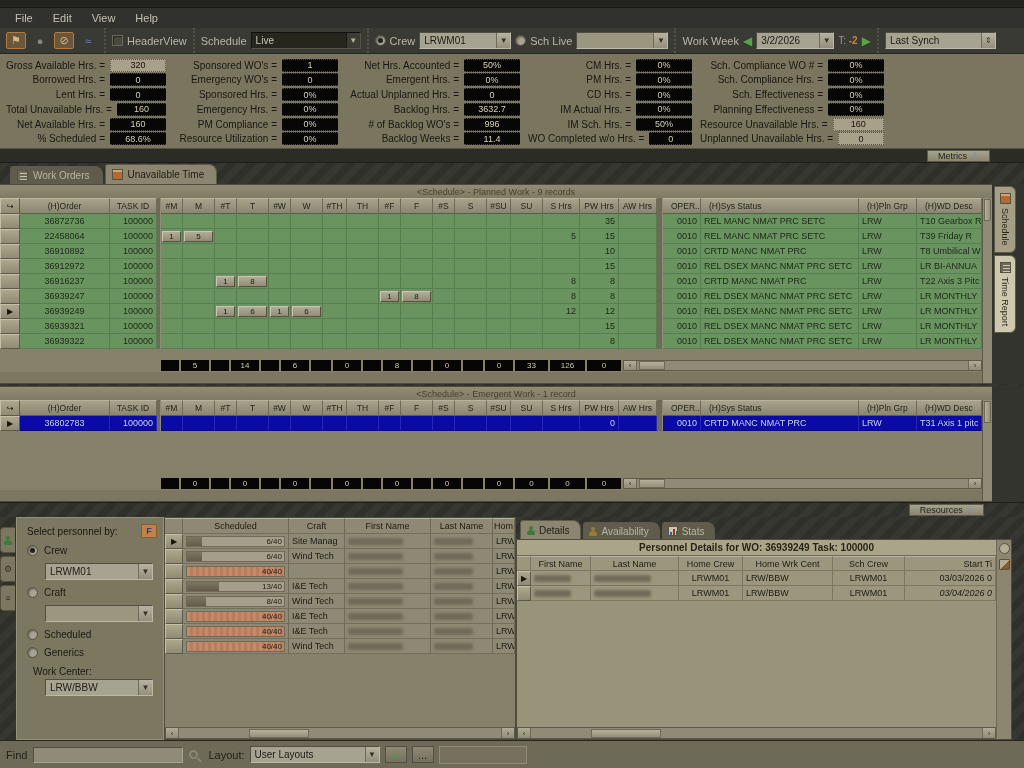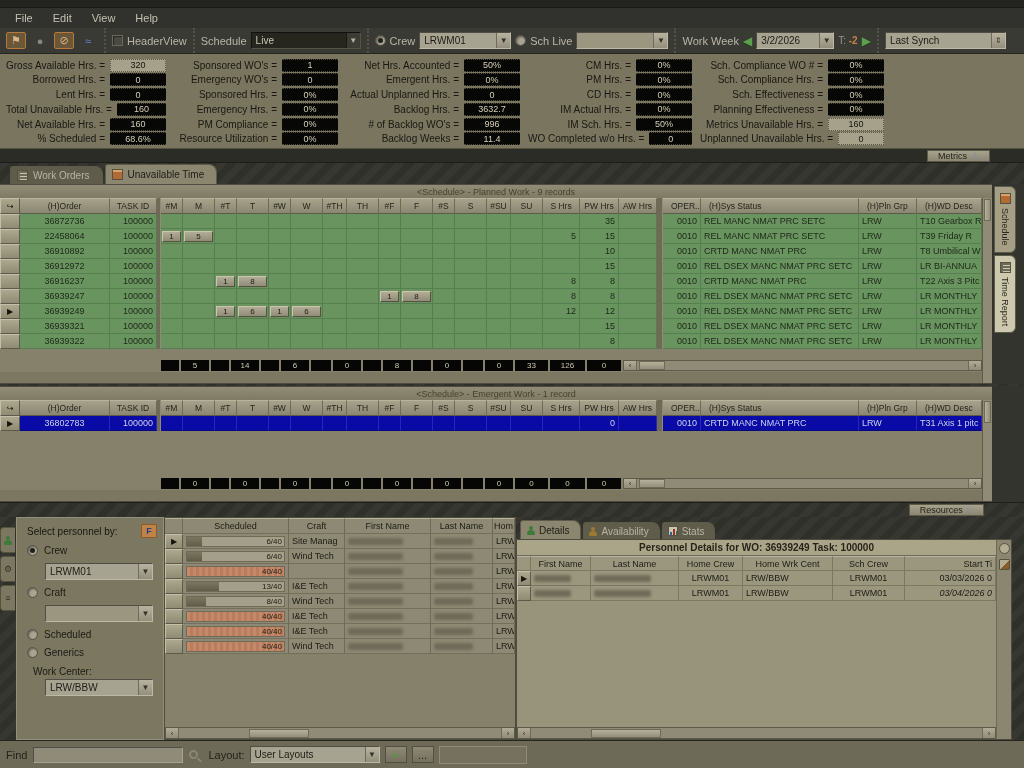--- a/index.html
+++ b/index.html
@@ -178,21 +178,21 @@
       <span>Work Week</span>
       <span class="garrow">◀</span>
       <div class="dd" style="width:78px;justify-content:center">
         <span>3/2/2026</span>
           <span class="arrow">▼</span>
       </div>
       <span class="toffset"><span>T:</span> <b>-2</b></span>
       <span class="garrow">▶</span>
     </div>
     <div class="tgroup flex1">
-      <div class="dd" style="width:121px">
+      <div class="dd" style="width:111px">
         <span>Last Synch</span>
           <span class="arrow">⇕</span>
       </div>
     </div>
   </div>
 
   <div id="metrics">
       <div class="mcol" style="width: 168px;">
         <div class="mrow">
           <div class="mlabel">Gross Available Hrs. =</div>
@@ -308,21 +308,21 @@
         </div>
         <div class="mrow">
           <div class="mlabel">Sch. Effectiveness =</div>
           <div class="mval">0%</div>
         </div>
         <div class="mrow">
           <div class="mlabel">Planning Effectiveness =</div>
           <div class="mval">0%</div>
         </div>
         <div class="mrow">
-          <div class="mlabel">Metrics Unavailable Hrs. =</div>
+          <div class="mlabel">Resource Unavailable Hrs. =</div>
           <div class="mval light">160</div>
         </div>
         <div class="mrow">
           <div class="mlabel">Unplanned Unavailable Hrs. =</div>
           <div class="mval light">0</div>
         </div>
       </div>
     </div>
 
   <div id="metrics-footer">

